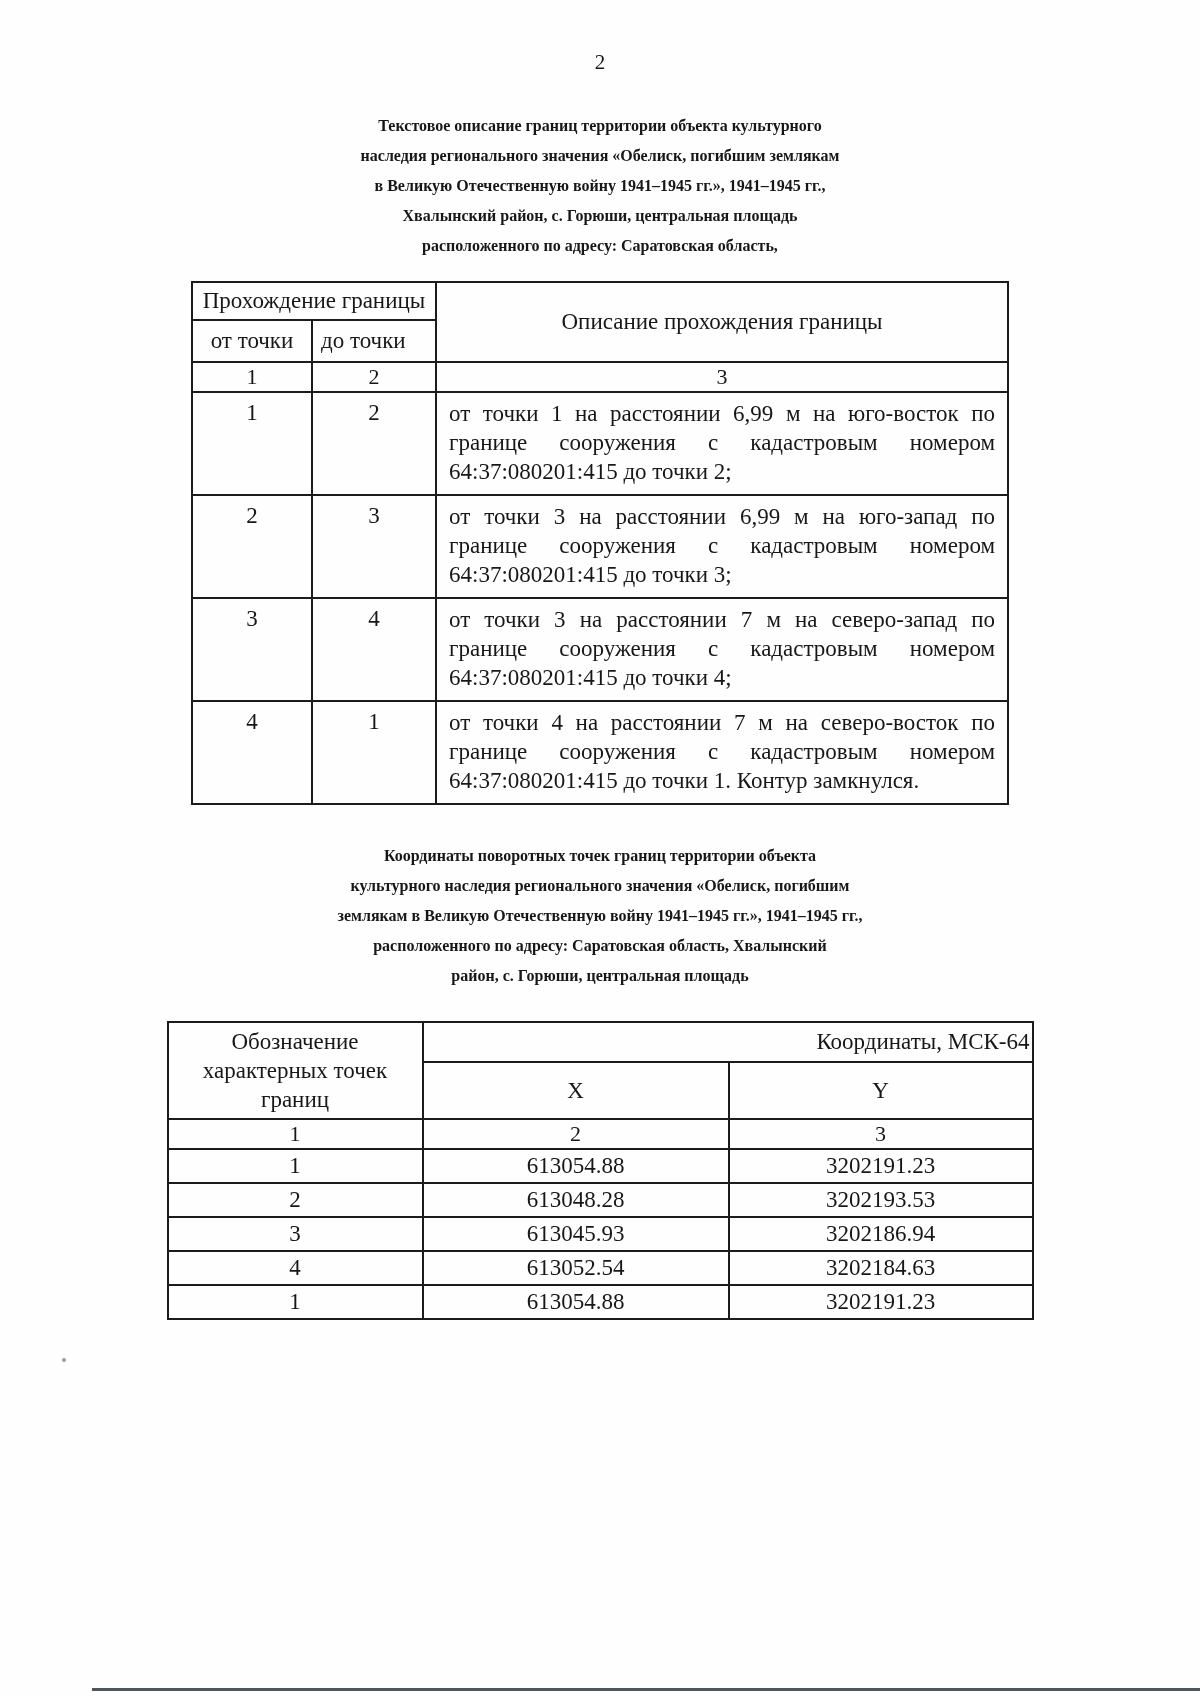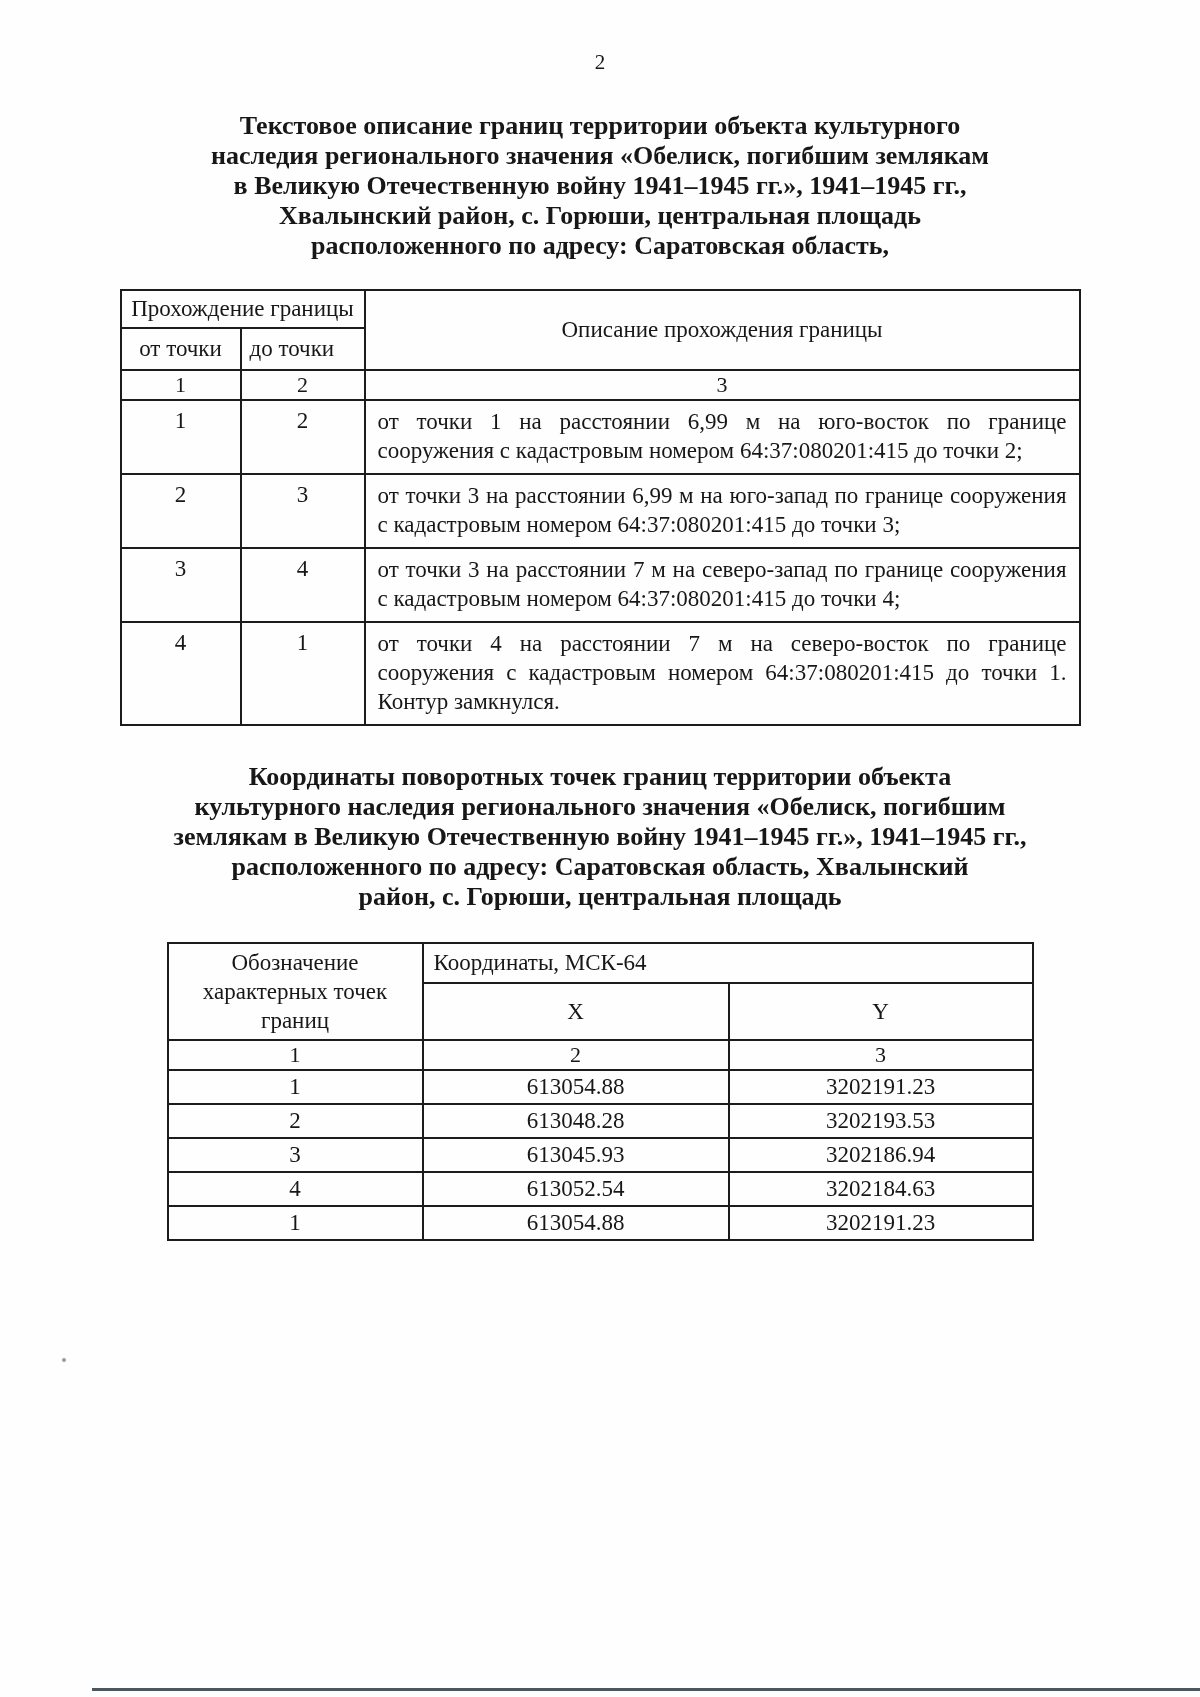--- a/index.html
+++ b/index.html
@@ -16,32 +16,32 @@
   .page-number {
     margin-top: 50px;
     text-align: center;
     font-size: 21px;
   }
   .doc-title {
     width: 846px;
     margin: 36px auto 0 auto;
     text-align: center;
     font-weight: bold;
-    font-size: 26px;
+    font-size: 16px;
     line-height: 30px;
   }
   .doc-title.second { width: 876px; }
 
   table { border-collapse: collapse; table-layout: fixed; }
   td { border: 2px solid #1c1c1c; }
 
   
   .t1 {
-    width: 961px;
-    margin: 28px auto 0 auto;
+    width: 818px;
+    margin: 20px auto 0 auto;
     font-size: 23px;
   }
   .t1 .th-group {
     text-align: center;
     vertical-align: middle;
     padding: 4px 6px;
     line-height: 28px;
   }
   .t1 .th-from {
     text-align: center;
@@ -84,23 +84,23 @@
     margin: 30px auto 0 auto;
     font-size: 23px;
   }
   .t2 .th-points {
     text-align: center;
     vertical-align: middle;
     padding: 4px 16px;
     line-height: 29px;
   }
   .t2 .th-coord-group {
-    text-align: left;
-    vertical-align: middle;
-    padding: 3px 10px;
+    text-align: right;
+    vertical-align: middle;
+    padding: 3px 2px;
   }
   .t2 .th-xy {
     text-align: center;
     vertical-align: middle;
     padding: 10px 6px;
   }
   .t2 .num-cell {
     text-align: center;
     padding: 1px 4px;
     font-size: 22px;

